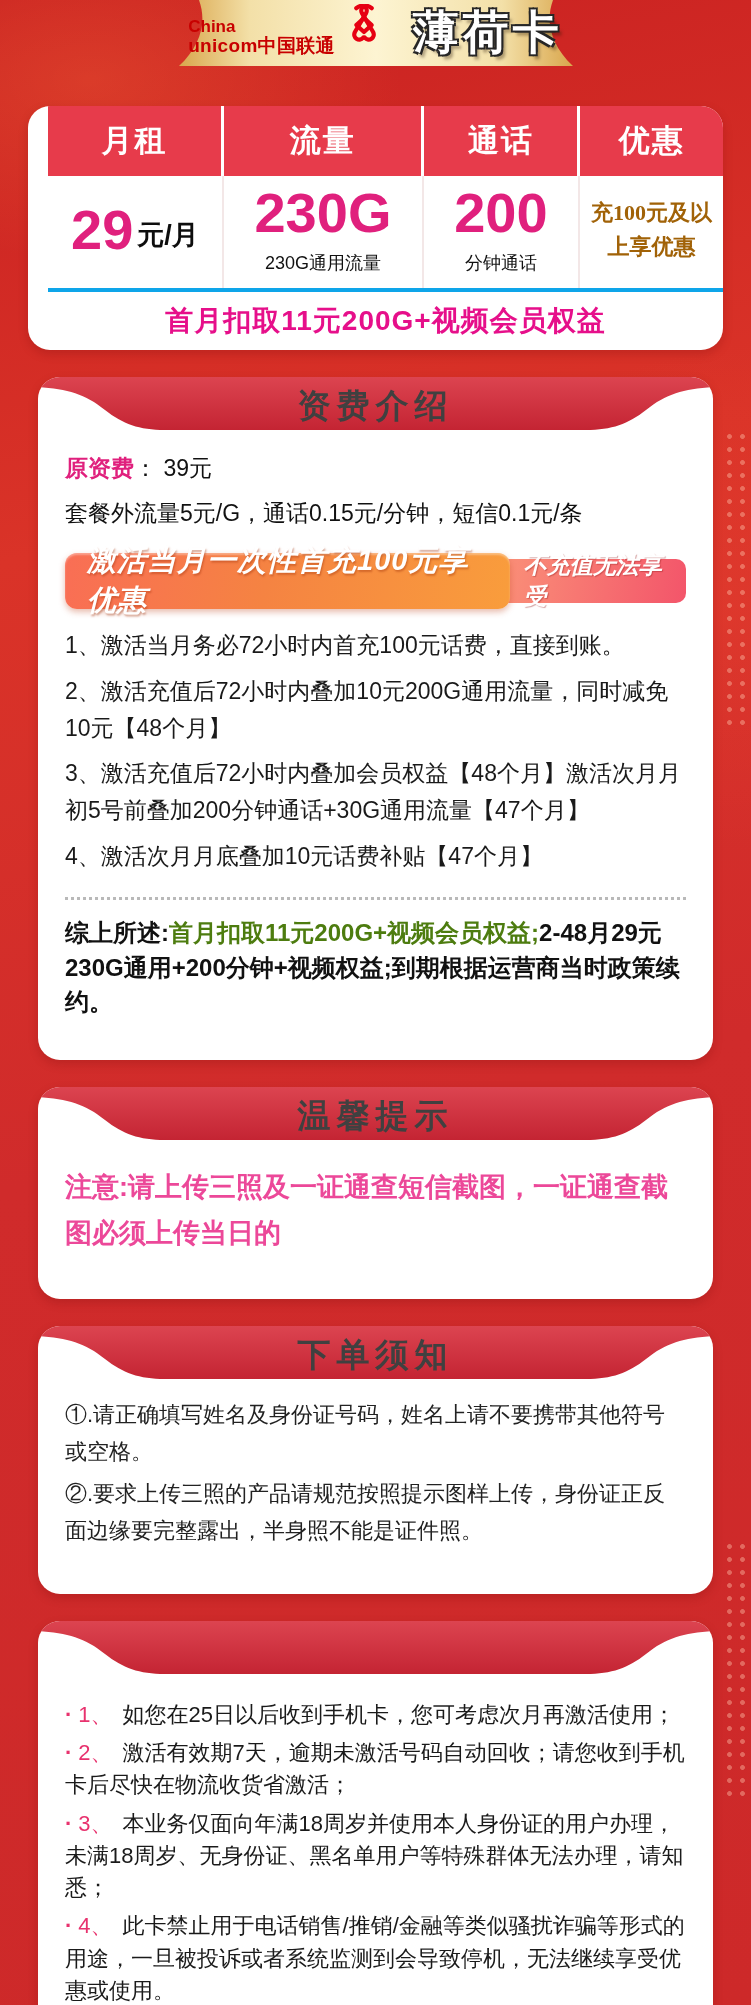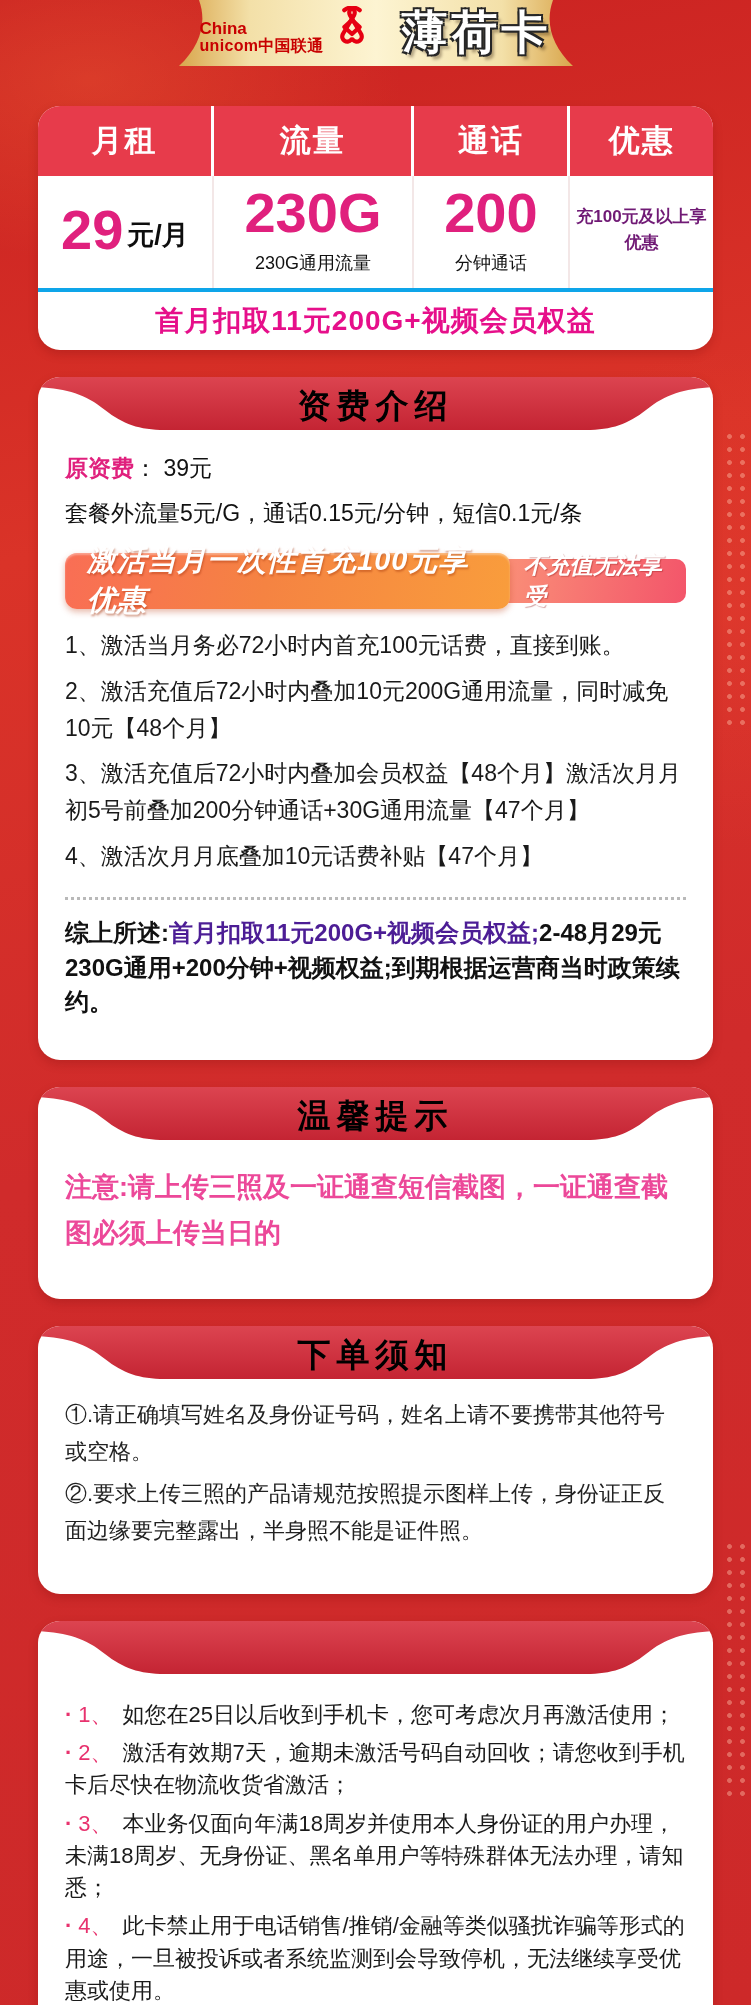--- a/index.html
+++ b/index.html
@@ -26,66 +26,66 @@
   .dots.d2{top:1540px;height:260px;}
 
   
   .top-banner{position:relative;width:430px;height:66px;margin:0 auto;}
   .top-banner svg.shape{position:absolute;inset:0;width:100%;height:100%;}
   .banner-inner{
     position:absolute;inset:0;display:flex;align-items:center;justify-content:center;gap:24px;
   }
   .logo{position:relative;padding-right:54px;line-height:1.05;transform:translateY(4px);}
   .logo .l1{font-size:17px;font-weight:700;color:#c80000;}
-  .logo .l2{font-size:16px;font-weight:700;color:#c80000;letter-spacing:.3px;}
+  .logo .l2{font-size:19px;font-weight:700;color:#c80000;letter-spacing:.3px;}
   .knot{position:absolute;right:2px;top:-14px;}
   .card-title{
     font-size:46px;font-weight:700;color:#fff;letter-spacing:4px;
     text-shadow:-2px -2px 0 #262626,2px -2px 0 #262626,-2px 2px 0 #262626,2px 2px 0 #262626,4px 5px 3px rgba(40,20,0,.35);
   }
 
   
   .card{
     position:relative;width:675px;margin:0 auto;background:#fff;
     border-radius:22px;overflow:hidden;
     box-shadow:0 4px 10px rgba(120,10,10,.25);
   }
 
   
-  .price-card{margin-top:40px;}
+  .price-card{margin-top:40px;padding-left:20px;}
   .price-header{display:flex;height:70px;background:#e73b4b;}
   .price-header .col{
     display:flex;align-items:center;justify-content:center;
     color:#fff;font-size:31px;font-weight:700;letter-spacing:2px;
   }
   .price-header .col:not(:last-child){border-right:3px solid #fff;}
   .price-values{display:flex;min-height:112px;}
   .price-values .col{
     display:flex;flex-direction:column;align-items:center;justify-content:center;padding:6px 0 10px;
   }
   .price-values .col:not(:last-child){border-right:2px solid #f3e7e7;}
   .w1{width:26%;} .w2{width:29.6%;} .w3{width:23%;} .w4{width:21.4%;}
   .big-val{font-size:56px;font-weight:900;color:#e0207d;line-height:1;}
   .rent-line{display:flex;align-items:flex-end;}
   .rent-suffix{font-size:27px;font-weight:700;color:#0d0d0d;margin:0 0 5px 4px;}
   .sub-val{font-size:18px;color:#111;margin-top:10px;}
-  .offer-val{width:132px;text-align:center;font-size:17px;font-weight:700;color:#701a75;line-height:1.55;}
+  .offer-val{width:132px;text-align:center;font-size:22px;font-weight:700;color:#a16207;line-height:1.55;font-family:Liberation Serif, serif;}
   .promo-row{
     border-top:4px solid #0ea5e9;height:58px;
     display:flex;align-items:center;justify-content:center;
     color:#e60f8a;font-size:28px;font-weight:700;letter-spacing:1px;
   }
 
   
   .section-card{margin-top:27px;}
   .ribbon{position:relative;height:56px;}
   .ribbon svg{position:absolute;inset:0;width:100%;height:100%;}
   .ribbon-title{
     position:absolute;left:0;right:0;top:7px;text-align:center;
-    color:#000000;font-size:33px;font-weight:900;letter-spacing:6px;
+    color:#404040;font-size:33px;font-weight:900;letter-spacing:6px;
   }
   .card-body{padding:14px 27px 40px;}
 
   
   .fee-line{font-size:23px;color:#111;margin:6px 0 0;}
   .fee-label{color:#e0207d;font-weight:700;}
   .overage-line{font-size:23px;color:#111;margin:14px 0 0;}
   .act-banner{display:flex;align-items:center;margin:24px 0 18px;}
   .act-main{
     position:relative;z-index:2;height:56px;padding:0 22px;border-radius:12px;
@@ -99,21 +99,21 @@
     position:relative;z-index:1;height:44px;margin-left:-8px;padding:0 16px 0 22px;
     border-radius:0 10px 10px 0;
     background:linear-gradient(100deg,#fa9078 0%,#f3556a 100%);
     display:flex;align-items:center;color:#fff;font-size:23px;font-weight:700;font-style:italic;
     text-shadow:1px 1px 1px rgba(150,30,30,.4);
   }
   .rules{margin-top:4px;}
   .rules .rule{font-size:23px;color:#1a1a1a;line-height:1.6;margin:0 0 9px;}
   .dotted-divider{border:none;border-top:3px dotted #b9b9b9;margin:22px 0 16px;}
   .summary{font-size:24px;font-weight:700;color:#111;line-height:1.45;margin:0;}
-  .summary .hl{color:#4c1d95;}
+  .summary .hl{color:#4d7c0f;}
 
   
   .tips-note{font-size:27px;font-weight:900;color:#ec4899;line-height:1.7;margin:8px 0 2px;}
 
   
   .order-headline{font-size:30px;font-weight:900;color:#0d0d0d;text-align:center;letter-spacing:1px;margin:10px 0 18px;}
   .order-item{font-size:22px;color:#222;line-height:1.7;margin:0 0 4px;}
 
   
   .buy-list{margin-top:8px;}

